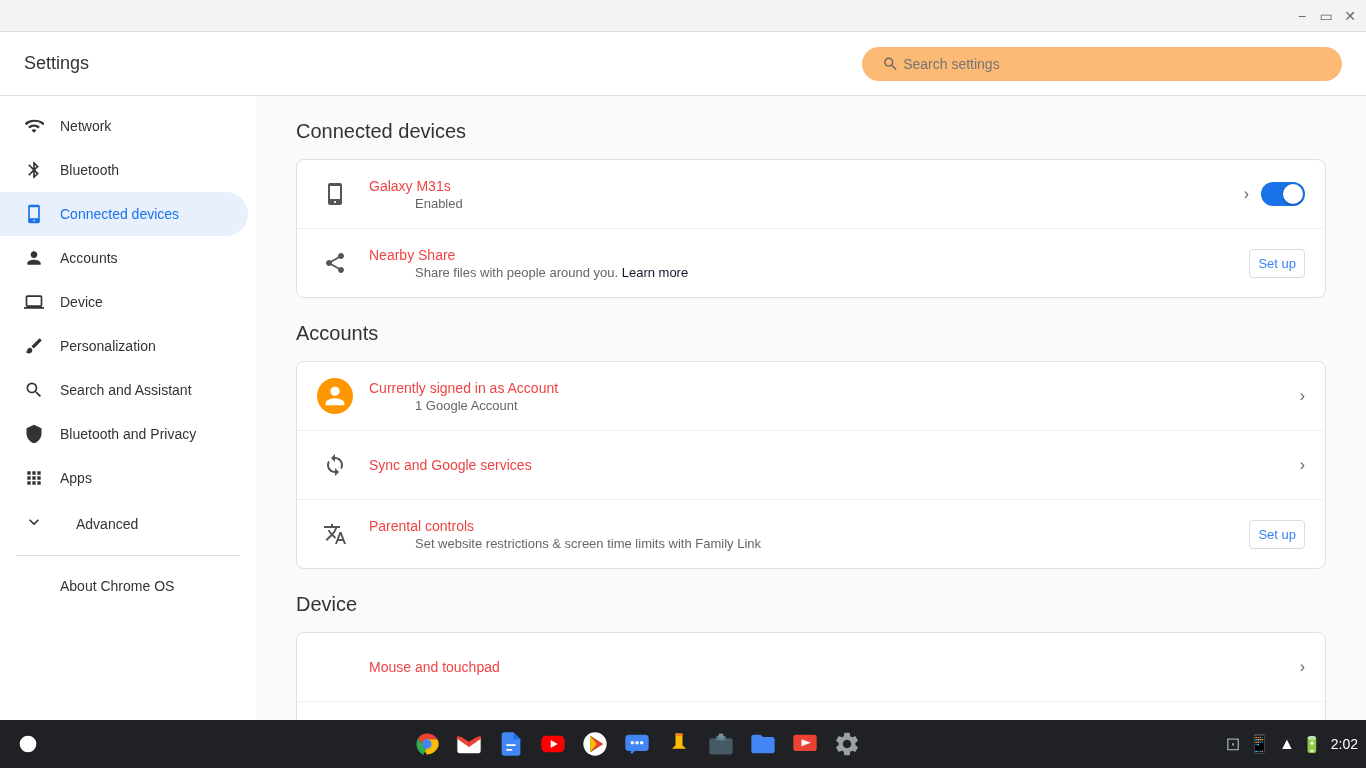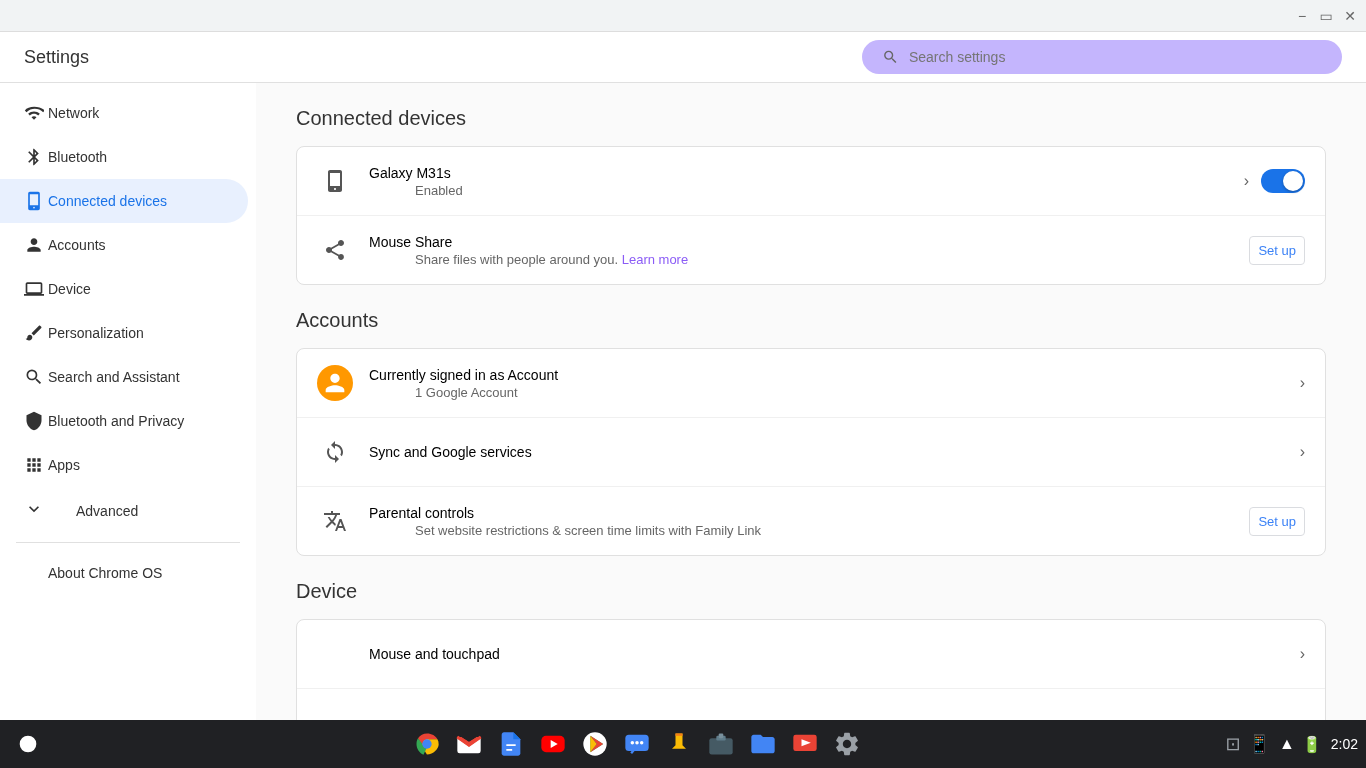--- a/index.html
+++ b/index.html
@@ -29,42 +29,42 @@
     
     .app-container {
       display: flex;
       flex-direction: column;
       flex: 1;
       overflow: hidden;
     }
 
     
     .header {
-      height: 51px;
+      height: 64px;
       background: #fff;
       display: flex;
       align-items: center;
       padding: 0 24px;
       border-bottom: 1px solid #e0e0e0;
       flex-shrink: 0;
     }
     .header-title {
       font-size: 18px;
       color: #333;
       font-weight: 400;
       margin-right: auto;
     }
     .search-bar {
       display: flex;
       align-items: center;
-      background: #c4b5fd;
+      background: #fdba74;
       border-radius: 24px;
       padding: 8px 20px;
       width: 480px;
-      gap: 10px;
+      gap: 4px;
     }
     .search-bar input {
       border: none;
       background: transparent;
       font-size: 14px;
       color: #666;
       outline: none;
       width: 100%;
     }
 
@@ -83,21 +83,21 @@
       padding: 8px 0;
       flex-shrink: 0;
     }
     .sidebar-item {
       display: flex;
       align-items: center;
       padding: 12px 24px;
       cursor: pointer;
       font-size: 14px;
       color: #333;
-      gap: 4px;
+      gap: 16px;
       border-radius: 0 24px 24px 0;
       margin-right: 8px;
     }
     .sidebar-item.active {
       background: #e8f0fe;
       color: #1a73e8;
     }
     .sidebar-item .icon {
       width: 20px; height: 20px;
       display: flex; align-items: center; justify-content: center;
@@ -154,31 +154,31 @@
       width: 36px; height: 36px;
       display: flex; align-items: center; justify-content: center;
       margin-right: 16px;
       flex-shrink: 0;
     }
     .card-row-content {
       flex: 1;
     }
     .card-row-title {
       font-size: 14px;
-      color: #000000;
+      color: #ef4444;
       font-weight: 400;
     }
     .card-row-subtitle {
       font-size: 13px;
       color: #666;
       margin-top: 2px;
       margin-left: 46px;
     }
     .card-row-subtitle a {
-      color: #8b5cf6;
+      color: #0f172a;
       text-decoration: none;
     }
     .card-row-action {
       display: flex;
       align-items: center;
       gap: 12px;
     }
     .chevron {
       color: #666;
       font-size: 16px;
@@ -408,21 +408,21 @@
             </div>
           </div>
 
           <div class="card-row">
             <div class="card-row-icon">
               <svg width="24" height="24" viewBox="0 0 24 24" fill="#555">
                   <path d="M18 16.08c-.76 0-1.44.3-1.96.77L8.91 12.7c.05-.23.09-.46.09-.7s-.04-.47-.09-.7l7.05-4.11c.54.5 1.25.81 2.04.81 1.66 0 3-1.34 3-3s-1.34-3-3-3-3 1.34-3 3c0 .24.04.47.09.7L8.04 9.81C7.5 9.31 6.79 9 6 9c-1.66 0-3 1.34-3 3s1.34 3 3 3c.79 0 1.5-.31 2.04-.81l7.12 4.16c-.05.21-.08.43-.08.65 0 1.61 1.31 2.92 2.92 2.92 1.61 0 2.92-1.31 2.92-2.92s-1.31-2.92-2.92-2.92z"></path>
                 </svg>
             </div>
             <div class="card-row-content">
-              <div class="card-row-title">Mouse Share</div>
+              <div class="card-row-title">Nearby Share</div>
               <div class="card-row-subtitle">
                 <span>Share files with people around you.</span>
                 <a href="#">Learn more</a>
               </div>
             </div>
             <div class="card-row-action">
               <button class="setup-btn">Set up</button>
             </div>
           </div>
 

